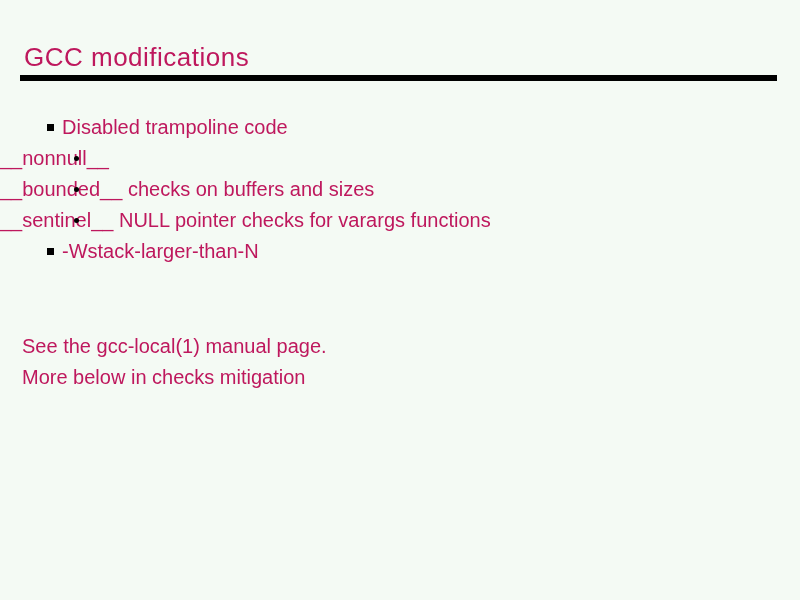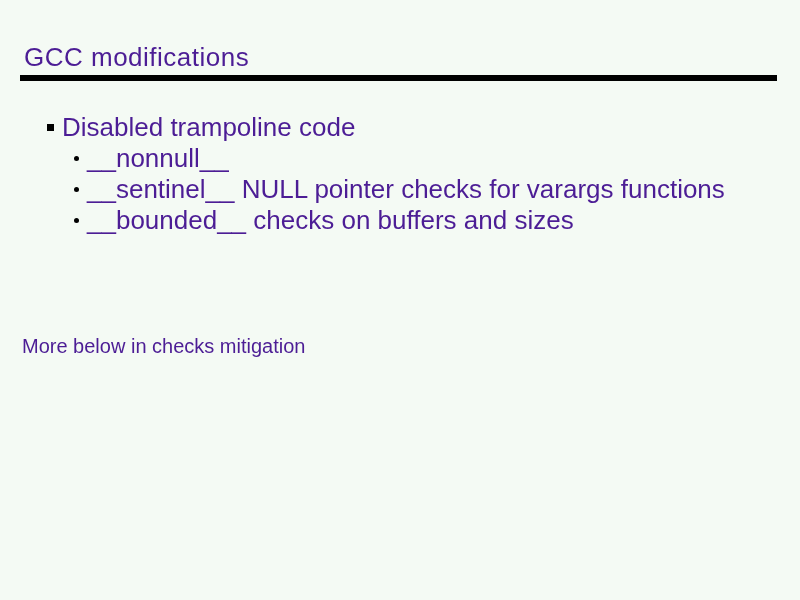--- a/index.html
+++ b/index.html
@@ -4,21 +4,21 @@
 <style>
   html, body {
     margin: 0;
     padding: 0;
   }
   .slide {
     position: relative;
     width: 800px;
     height: 600px;
     background: #f4faf4;
-    color: #4c1d95;
+    color: #be185d;
     font-family: "Liberation Sans", sans-serif;
     overflow: hidden;
   }
   .title {
     position: absolute;
     left: 24px;
     top: 42px;
     margin: 0;
     font-size: 26px;
     font-weight: normal;
@@ -36,26 +36,26 @@
   }
   .bullets {
     position: absolute;
     left: 0;
     top: 112px;
     width: 800px;
   }
   .row {
     position: relative;
     height: 31px;
-    font-size: 26px;
+    font-size: 20px;
     line-height: 31px;
     white-space: nowrap;
   }
   .row.l1 { padding-left: 62px; }
-  .row.l2 { padding-left: 87px; }
+  .row.l2 { }
   .b {
     position: absolute;
     background: #000000;
     display: block;
   }
   .b.sq {
     left: 47px;
     top: 12px;
     width: 7px;
     height: 7px;
@@ -93,26 +93,31 @@
     <div class="row l1">
       <span class="b sq"></span>
       <span>Disabled trampoline code</span>
     </div>
     <div class="row l2">
       <span class="b dot"></span>
       <span>__nonnull__</span>
     </div>
     <div class="row l2">
       <span class="b dot"></span>
-      <span>__sentinel__ NULL pointer checks for varargs functions</span>
+      <span>__bounded__ checks on buffers and sizes</span>
     </div>
     <div class="row l2">
       <span class="b dot"></span>
-      <span>__bounded__ checks on buffers and sizes</span>
+      <span>__sentinel__ NULL pointer checks for varargs functions</span>
+    </div>
+    <div class="row l1">
+      <span class="b sq"></span>
+      <span>-Wstack-larger-than-N</span>
     </div>
   </div>
 
   <div class="para p1">
+    <div class="pline">See the gcc-local(1) manual page.</div>
     <div class="pline">More below in checks mitigation</div>
   </div>
 
 
 </div>
 
 </body></html>

